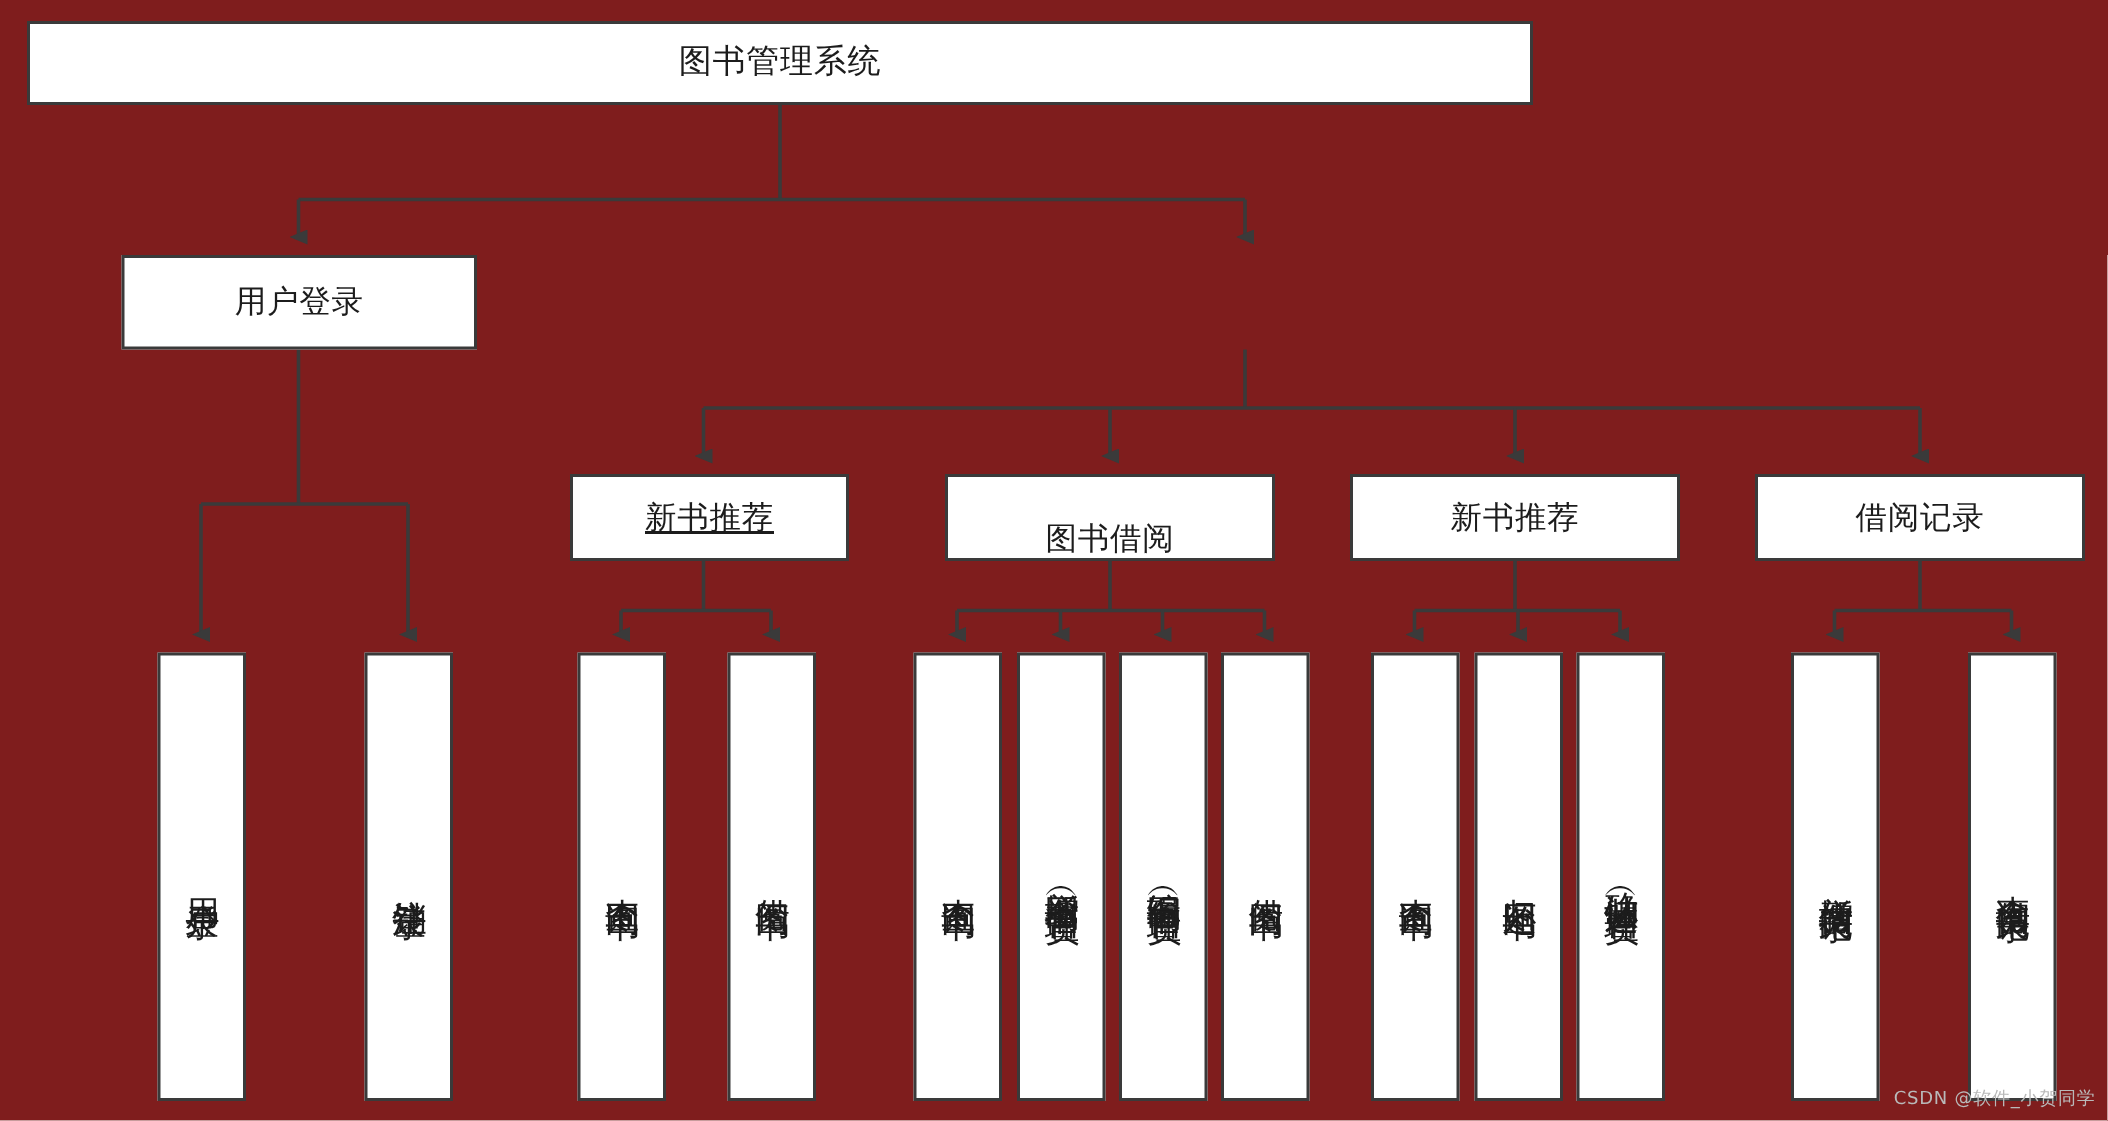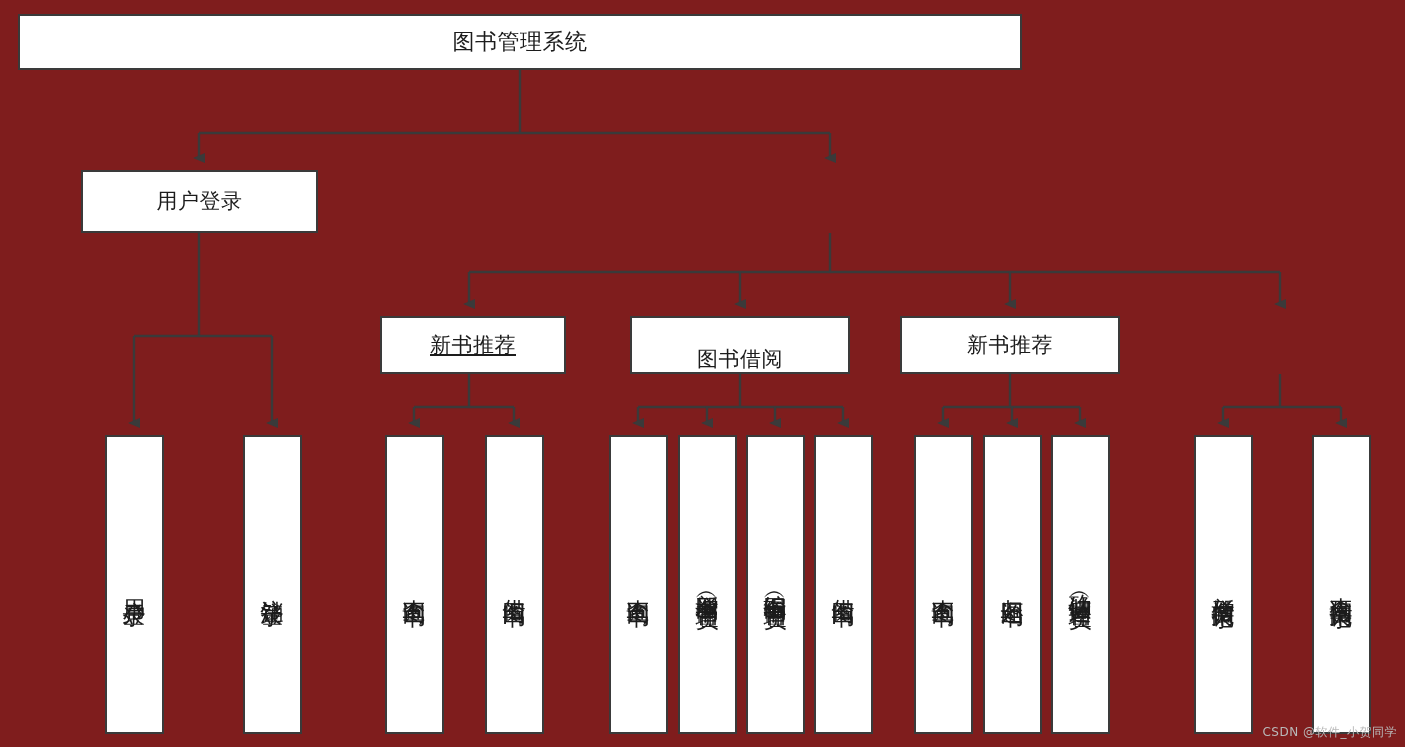--- a/index.html
+++ b/index.html
@@ -139,20 +139,23 @@
 
   <div class="node horiz" style="left:380px; top:316px; width:186px; height:58px;text-decoration:underline;">
     <span class="label">新书推荐</span>
   </div>
   <div class="node horiz" style="left:630px; top:316px; width:220px; height:58px;align-items:flex-end;">
     <span class="label">图书借阅</span>
   </div>
   <div class="node horiz" style="left:900px; top:316px; width:220px; height:58px;">
     <span class="label">新书推荐</span>
   </div>
+  <div class="node horiz" style="left:1170px; top:316px; width:220px; height:58px;">
+    <span class="label">借阅记录</span>
+  </div>
 
   <div class="node vert" style="left:105px; top:435px; width:59px; height:299px;">
     <span class="label">用户登录</span>
   </div>
   <div class="node vert" style="left:243px; top:435px; width:59px; height:299px;">
     <span class="label">注销登录</span>
   </div>
 
   <div class="node vert" style="left:385px; top:435px; width:59px; height:299px;">
     <span class="label">查询图书</span>

